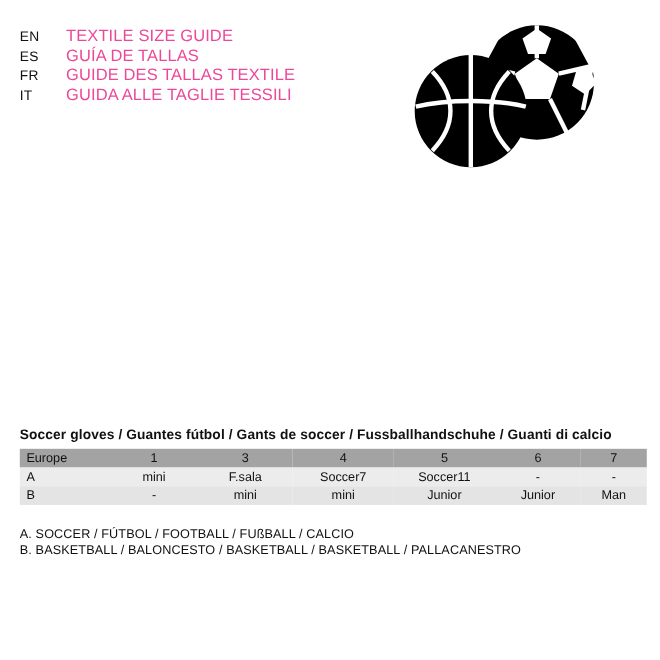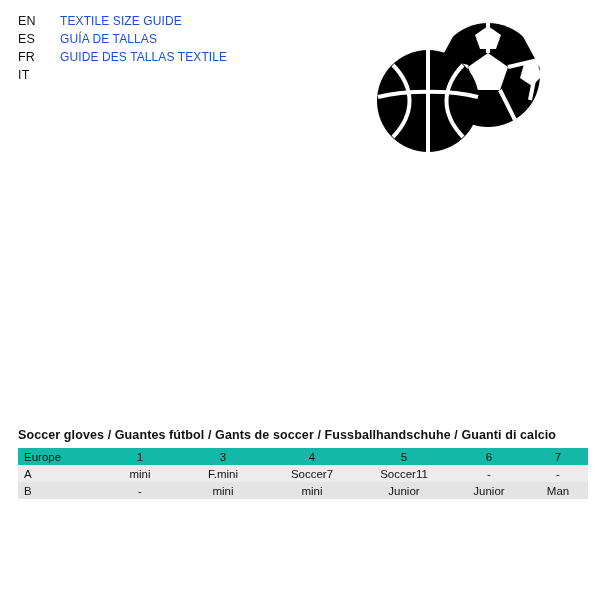--- a/index.html
+++ b/index.html
@@ -13,55 +13,55 @@
     font-family: "Liberation Sans", sans-serif;
     color: #1a1a1a;
     position: relative;
     overflow: hidden;
   }
 
   
   #lang-block {
     position: absolute;
     left: 18px;
-    top: 12px;
+    top: 24px;
     width: 330px;
   }
   .lang-row {
     display: flex;
     align-items: baseline;
     height: 18px;
     line-height: 18px;
   }
   .lang-code {
     width: 42px;
     font-size: 12.5px;
     letter-spacing: 0.2px;
     color: #111;
   }
   .lang-text {
-    font-size: 12px;
+    font-size: 15px;
     letter-spacing: 0.1px;
-    color: #1d4ed8;
+    color: #ec4899;
   }
 
   
   #ball-art {
     position: absolute;
     left: 360px;
     top: 20px;
     width: 200px;
     height: 150px;
   }
 
   
   #table-block {
     position: absolute;
     left: 18px;
-    top: 428px;
+    top: 388px;
     width: 564px;
   }
   #table-title {
     font-size: 12.5px;
     font-weight: bold;
     letter-spacing: 0.1px;
     color: #111;
     margin-bottom: 6px;
   }
   table {
@@ -72,21 +72,21 @@
   td, th {
     font-size: 11.5px;
     font-weight: normal;
     text-align: center;
     height: 17px;
     padding: 0;
     color: #111;
     border: 0;
   }
   thead tr {
-    background: #14b8a6;
+    background: #a3a3a3;
   }
   tbody tr {
     background: #ececec;
   }
   tbody tr.alt {
     background: #e4e4e4;
   }
   .col-label {
     text-align: left;
     padding-left: 6px;
@@ -112,20 +112,21 @@
   <div class="lang-row">
     <span class="lang-code">ES</span>
     <span class="lang-text">GUÍA DE TALLAS</span>
   </div>
   <div class="lang-row">
     <span class="lang-code">FR</span>
     <span class="lang-text">GUIDE DES TALLAS TEXTILE</span>
   </div>
   <div class="lang-row">
     <span class="lang-code">IT</span>
+    <span class="lang-text">GUIDA ALLE TAGLIE TESSILI</span>
   </div>
 </div>
 
 <div id="ball-art">
   <svg width="200" height="150" viewBox="0 0 200 150" xmlns="http://www.w3.org/2000/svg">
 
     <g>
       <circle cx="128" cy="55" r="52" fill="#000000"></circle>
 
       <g fill="none" stroke="#ffffff" stroke-width="4">
@@ -170,31 +171,35 @@
         <th style="width:92px">4</th>
         <th style="width:92px">5</th>
         <th style="width:78px">6</th>
         <th style="width:60px">7</th>
       </tr>
     </thead>
     <tbody>
       <tr>
         <td class="col-label">A</td>
         <td>mini</td>
-        <td>F.mini</td>
+        <td>F.sala</td>
         <td>Soccer7</td>
         <td>Soccer11</td>
         <td>-</td>
         <td>-</td>
       </tr>
       <tr class="alt">
         <td class="col-label">B</td>
         <td>-</td>
         <td>mini</td>
         <td>mini</td>
         <td>Junior</td>
         <td>Junior</td>
         <td>Man</td>
       </tr>
     </tbody>
   </table>
 
+  <div id="table-legend">
+    <div>A. SOCCER / FÚTBOL / FOOTBALL / FUßBALL / CALCIO</div>
+    <div>B. BASKETBALL / BALONCESTO / BASKETBALL / BASKETBALL / PALLACANESTRO</div>
+  </div>
 </div>
 
 </body></html>

